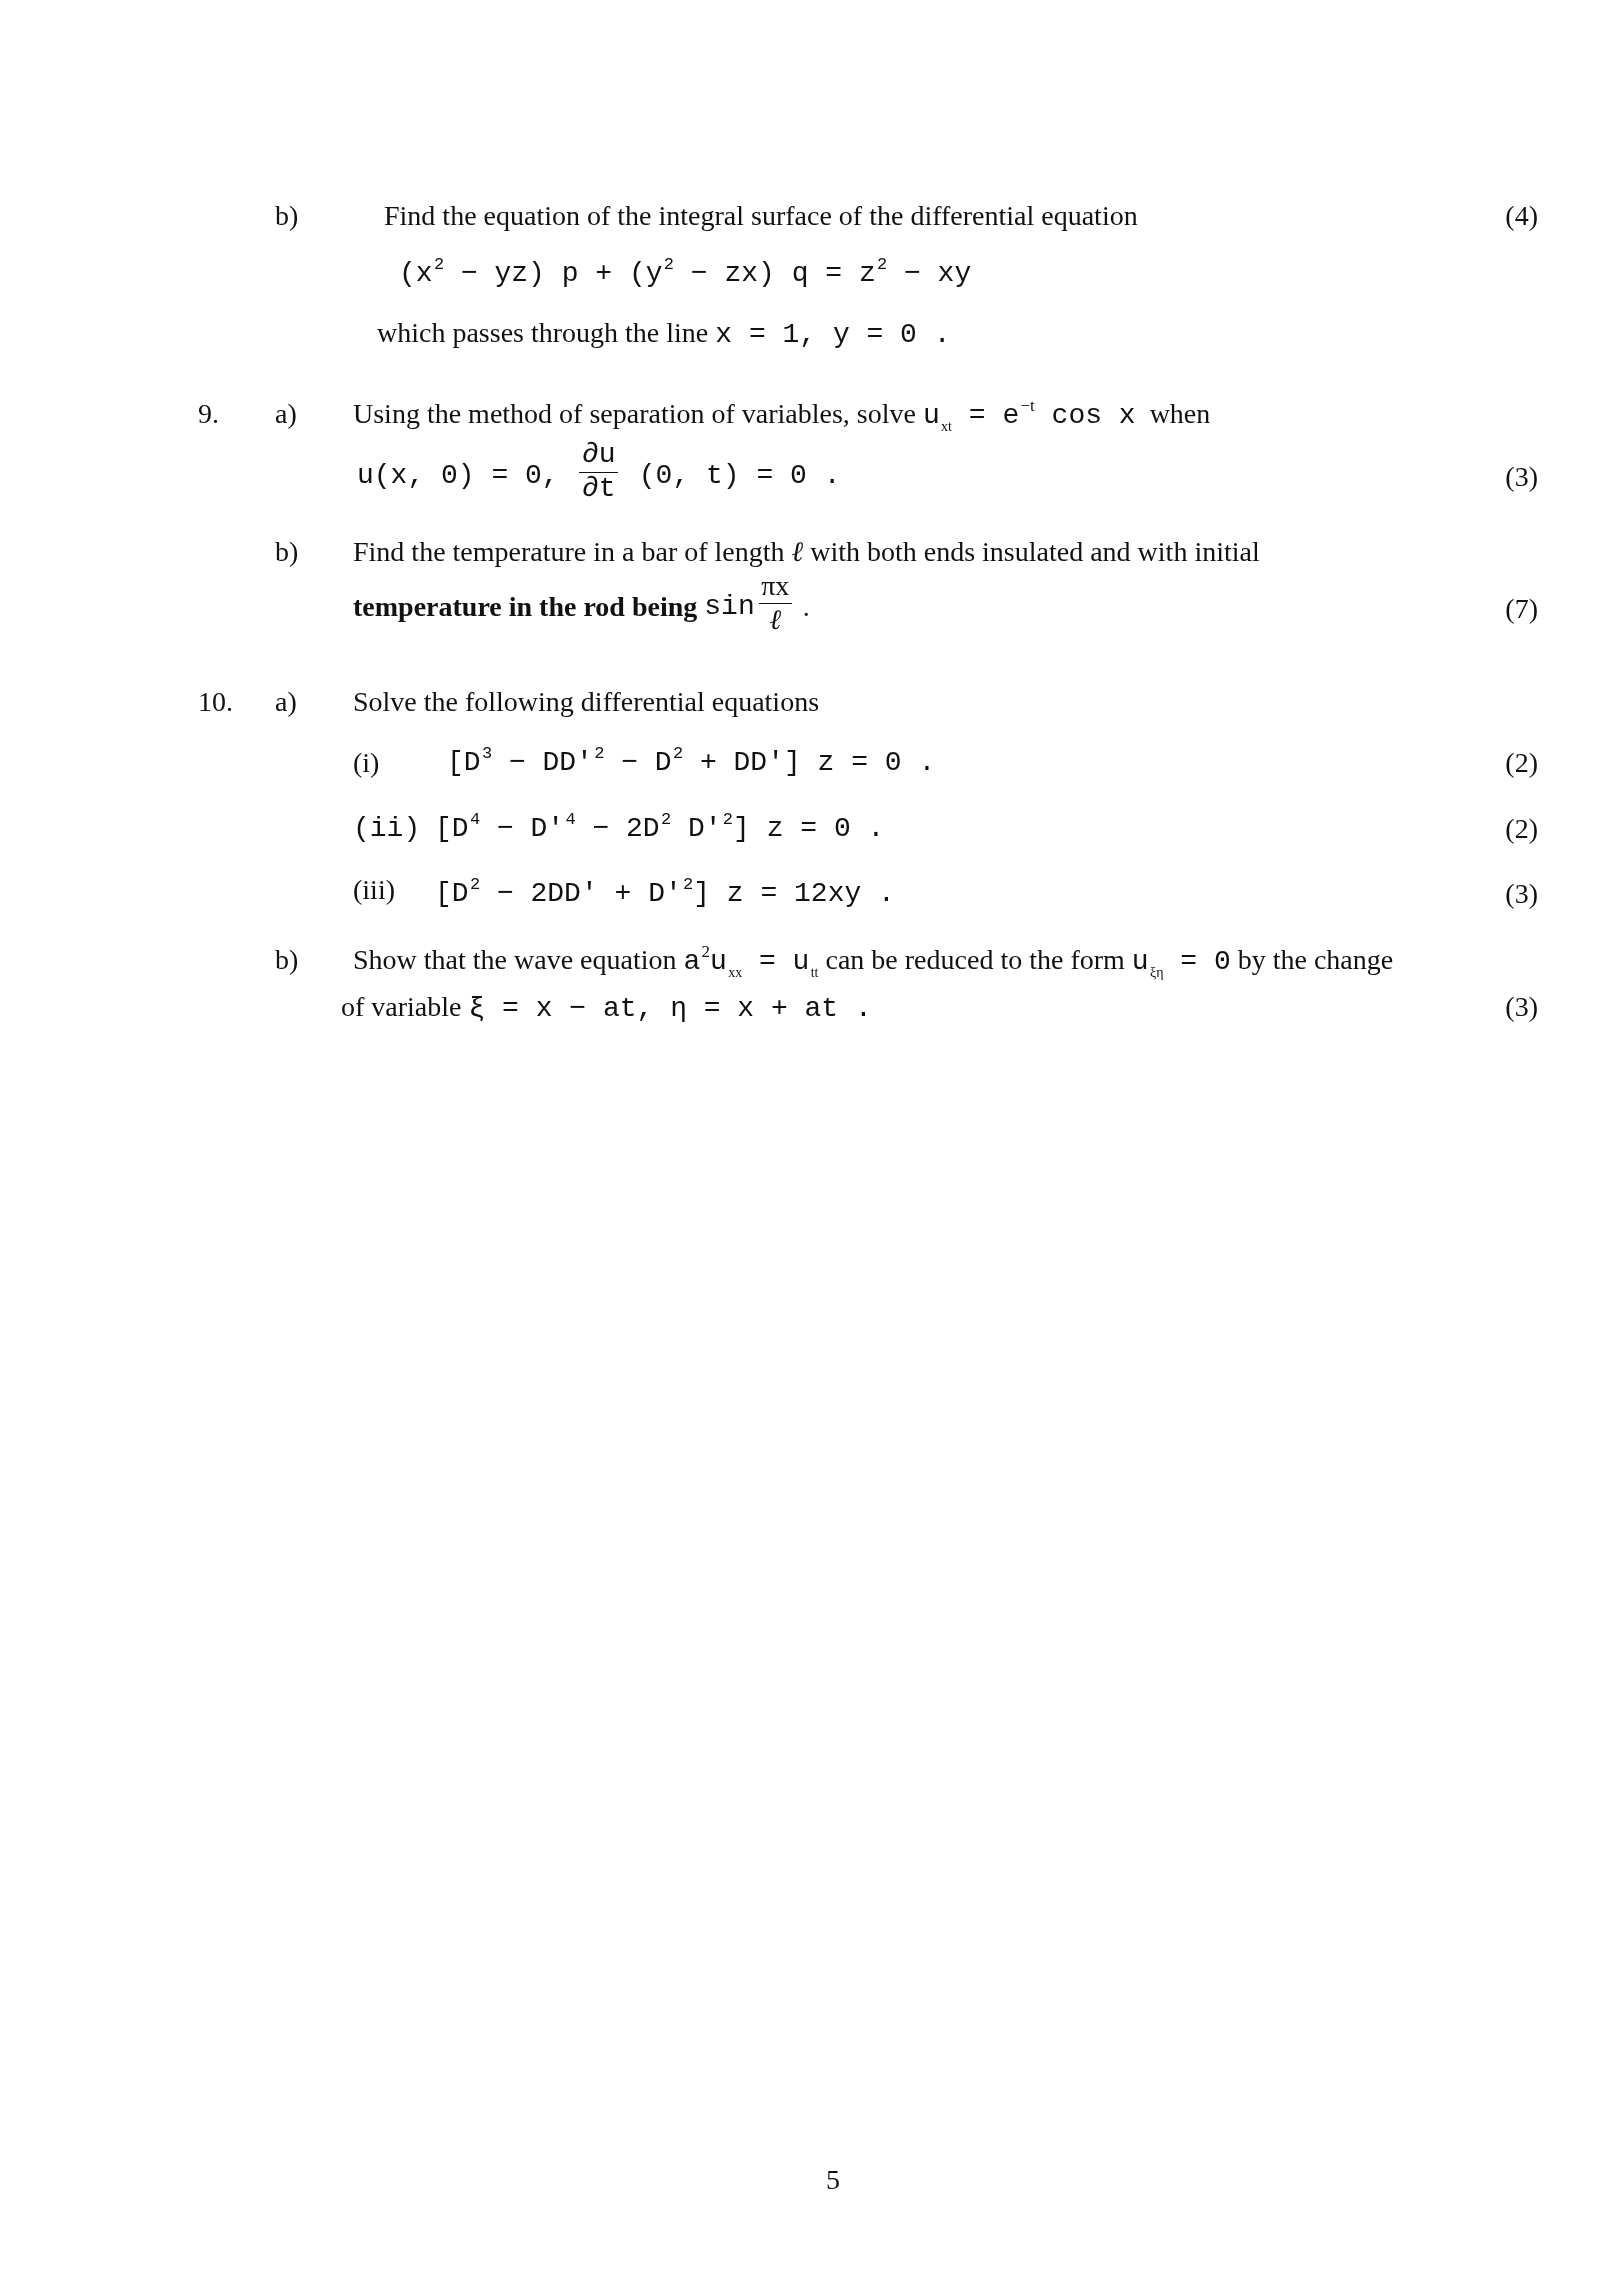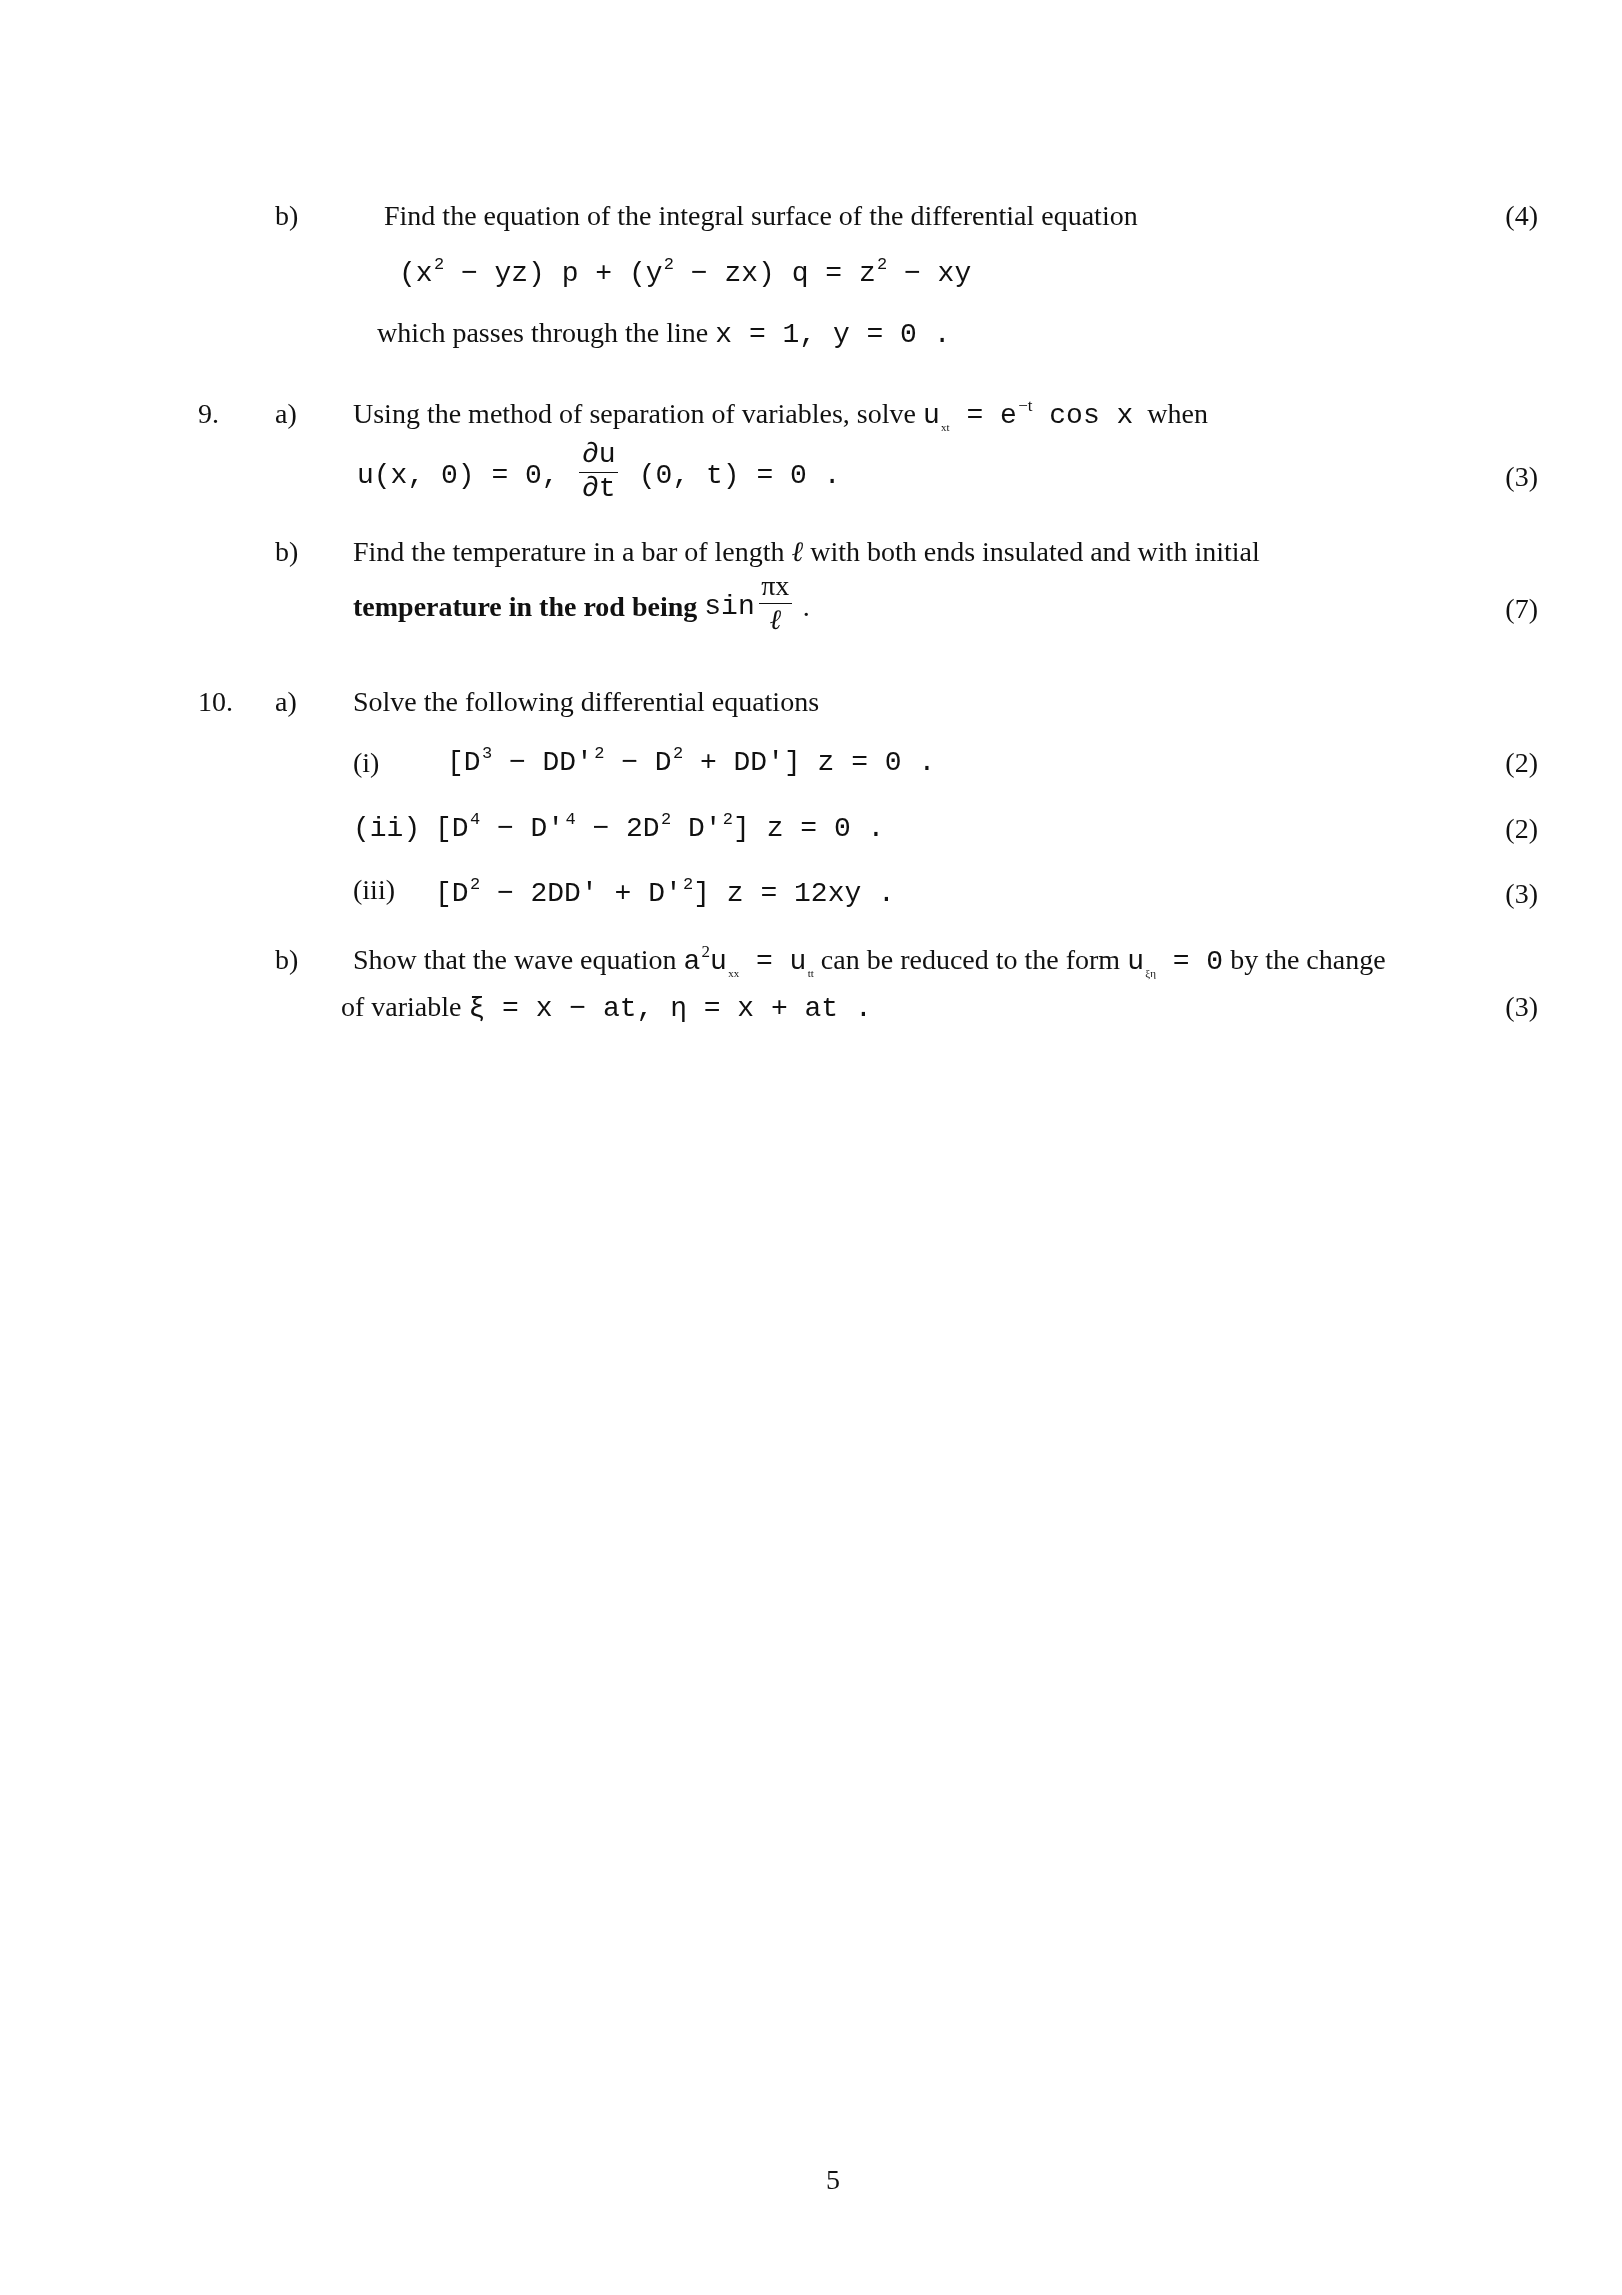--- a/index.html
+++ b/index.html
@@ -4,21 +4,21 @@
 <style>
   html, body { margin:0; padding:0; background:#ffffff; }
   body { width:1623px; height:2295px; position:relative; overflow:hidden;
          font-family:"Liberation Serif", "DejaVu Serif", serif; color:#111; font-size:28px; }
   .abs { position:absolute; white-space:nowrap; line-height:1; }
   .qnum { }
   .part { }
   .marks { right:85px; text-align:right; }
   .math { font-family:Liberation Mono, monospace; }
   sup.s { font-size:17px; vertical-align:0; position:relative; top:-11.8px; margin-left:1.3px; }
-  sub.b { font-size:11px; vertical-align:0; position:relative; top:7.9px; margin-left:1.3px; }
+  sub.b { font-size:14px; vertical-align:0; position:relative; top:7.9px; margin-left:1.3px; }
   .frac { display:inline-block; vertical-align:middle; text-align:center; margin:0 3.9px; position:relative; top:-3.9px; }
   .frac .num { display:block; padding:0 2.6px 2.6px; border-bottom:1.3px solid #111; }
   .frac .den { display:block; padding-top:2.6px; }
   .ital { font-style:italic; }
 </style>
 </head>
 <body>
 
 <div class="abs part" style="left:275px; top:202px;">b)</div>
 <div class="abs" style="left:368px; top:202px;margin-left:16px;">Find the equation of the integral surface of the differential equation</div>

